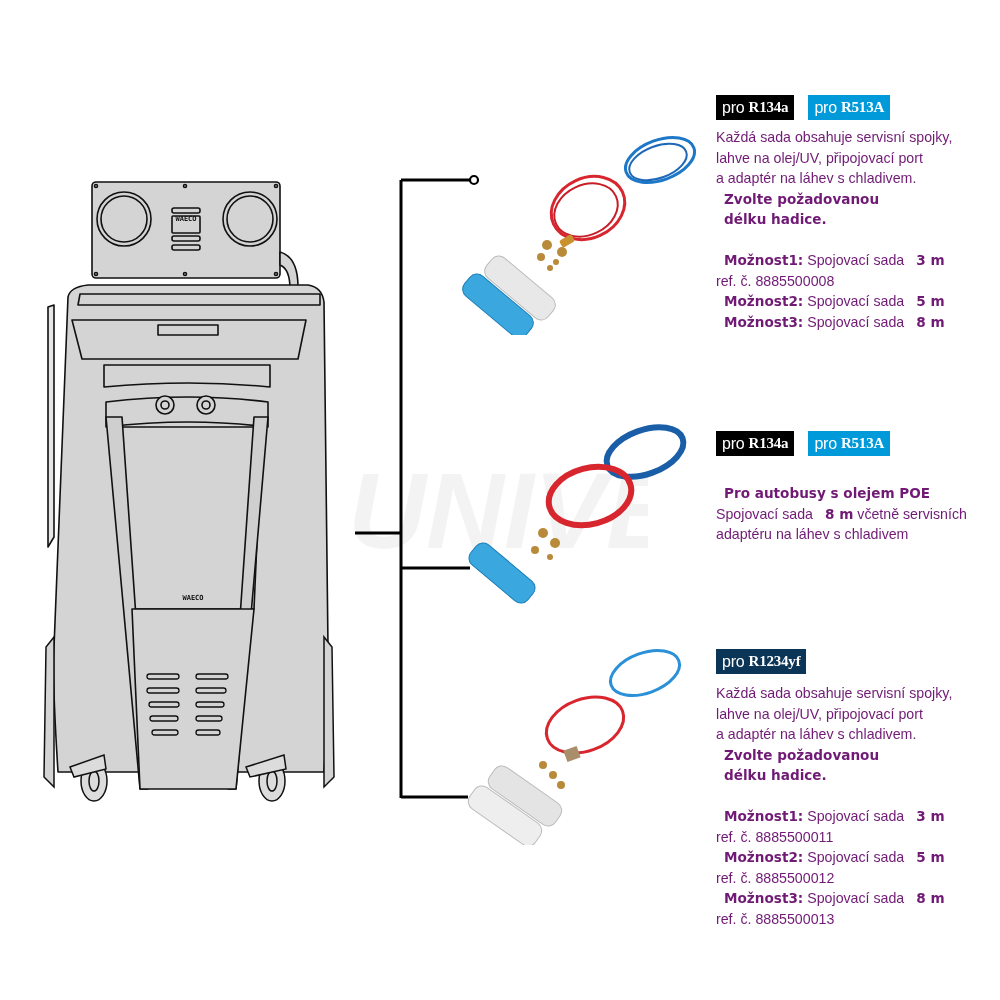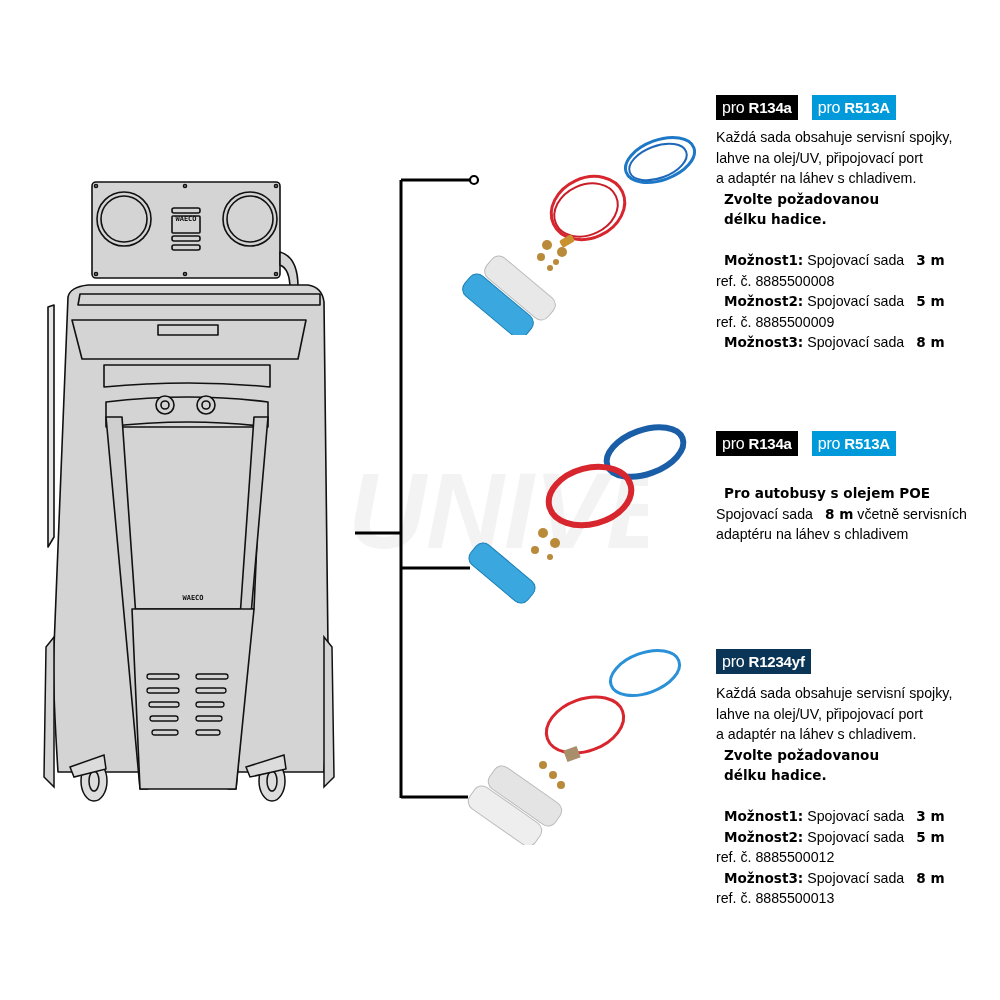--- a/index.html
+++ b/index.html
@@ -11,26 +11,26 @@
 
   .kit-img { position: absolute; }
   .kit-img svg { display: block; }
 
   .watermark { position: absolute; left: 348px; top: 460px; width: 300px; height: 100px; opacity: 0.09; }
 
   .section { position: absolute; left: 716px; width: 280px; }
   .badges { display: flex; gap: 14px; height: 25px; }
   .badge { display: inline-flex; align-items: center; height: 25px; padding: 12px 6px; color: #fff; font-size: 16px; letter-spacing: -0.2px; }
   .badge .pro { font-weight: 400; margin-right: 4px; }
-  .badge .ref { font-weight: 700; font-family: Liberation Sans, sans-serif; font-size: 15px; }
+  .badge .ref { font-weight: 700; font-family: Liberation Serif, serif; font-size: 15px; }
   .badge.black { background: #000000; }
   .badge.blue { background: #0099d9; }
   .badge.navy { background: #0b3556; }
 
-  .p { font-size: 14.2px; line-height: 20.6px; color: #000000; }
+  .p { font-size: 14.2px; line-height: 20.6px; color: #701a75; }
   .b { font-weight: 700; font-family: "DejaVu Sans", sans-serif; font-size: 13.6px; margin-left: 8px; }
   .spacer { height: 20px; }
 </style>
 </head>
 <body>
 
 <div class="watermark">
   <svg width="300" height="100" viewBox="0 0 300 100">
     <text x="0" y="88" font-family="Liberation Sans, sans-serif" font-weight="700" font-style="italic" font-size="108" fill="#888">UNIVER</text>
   </svg>
@@ -196,21 +196,20 @@
   <div class="p">
     <div>Každá sada obsahuje servisní spojky,</div>
     <div>lahve na olej/UV, připojovací port</div>
     <div>a adaptér na láhev s chladivem.</div>
     <div class="b">Zvolte požadovanou</div>
     <div class="b">délku hadice.</div>
     <div class="spacer"></div>
     <div><span class="b">Možnost1:</span> <span>Spojovací sada</span> <span class="b">3 m</span></div>
     <div>ref. č. 8885500008</div>
     <div><span class="b">Možnost2:</span> <span>Spojovací sada</span> <span class="b">5 m</span></div>
-    <div>ref. č. 8885500009</div>
     <div><span class="b">Možnost3:</span> <span>Spojovací sada</span> <span class="b">8 m</span></div>
   </div>
 </div>
 
 <div class="section" style="top:431px;">
   <div class="badges">
     <span class="badge black">
         <span class="pro">pro</span>
         <span class="ref">R134a</span>
       </span>
@@ -236,18 +235,19 @@
   </div>
   <div style="height:9px"></div>
   <div class="p">
     <div>Každá sada obsahuje servisní spojky,</div>
     <div>lahve na olej/UV, připojovací port</div>
     <div>a adaptér na láhev s chladivem.</div>
     <div class="b">Zvolte požadovanou</div>
     <div class="b">délku hadice.</div>
     <div class="spacer"></div>
     <div><span class="b">Možnost1:</span> <span>Spojovací sada</span> <span class="b">3 m</span></div>
+    <div>ref. č. 8885500011</div>
     <div><span class="b">Možnost2:</span> <span>Spojovací sada</span> <span class="b">5 m</span></div>
     <div>ref. č. 8885500012</div>
     <div><span class="b">Možnost3:</span> <span>Spojovací sada</span> <span class="b">8 m</span></div>
     <div>ref. č. 8885500013</div>
   </div>
 </div>
 
 </body></html>

